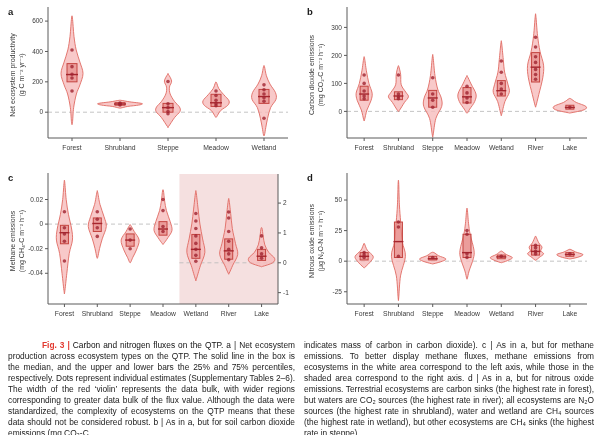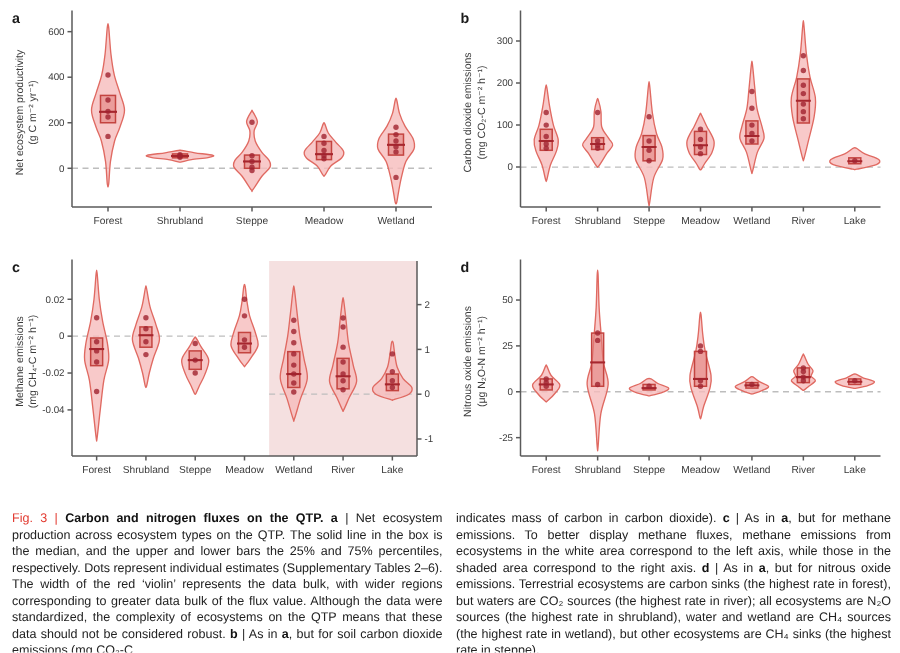--- a/index.html
+++ b/index.html
@@ -7,22 +7,22 @@
   #fig{position:absolute;left:0;top:0;width:600px;height:435px;background:#fff;}
   .panel{position:absolute;width:294px;height:162px;}
   .panel svg{display:block;}
   #panel-a{left:4px;top:2px;}
   #panel-b{left:303px;top:2px;}
   #panel-c{left:4px;top:168px;}
   #panel-d{left:303px;top:168px;}
   .caption{position:absolute;top:332px;font-size:8.35px;line-height:11px;text-align:justify;color:#222;}
   #caption-left{left:8px;width:287px;}
   #caption-right{left:304px;width:290px;}
-  .caption .r{color:var(--figred,#e2382e);font-weight:400;}
-  .caption .b{font-weight:700;color:#111;}
+  .caption .r{color:var(--figred,#e2382e);font-weight:700;margin-left:34px;}
+  .caption .b{font-weight:400;color:#111;}
 </style>
 </head>
 <body>
 
 <div id="fig">
   <div class="panel" id="panel-a">
     <svg width="294" height="162" viewBox="0 0 294 162">
         <line x1="44" x2="284" y1="110.19277108433735" y2="110.19277108433735" stroke="#bdbdbd" stroke-width="0.9" stroke-dasharray="4 3"></line>
         <g>
           <path d="M68.44,16.07C68.84,19.11 69.36,28.98 69.98,34.29C70.60,39.60 71.19,43.65 72.18,47.95C73.17,52.25 74.78,56.17 75.92,60.10C77.06,64.02 79.00,67.69 79.00,71.48C79.00,75.28 77.02,79.45 75.92,82.87C74.82,86.28 73.45,88.18 72.40,91.98C71.36,95.77 70.31,100.83 69.65,105.64C68.99,110.45 68.79,118.29 68.44,120.82C68.09,123.35 67.91,123.35 67.56,120.82C67.21,118.29 67.01,110.45 66.35,105.64C65.69,100.83 64.64,95.77 63.60,91.98C62.55,88.18 61.18,86.28 60.08,82.87C58.98,79.45 57.00,75.28 57.00,71.48C57.00,67.69 58.94,64.02 60.08,60.10C61.22,56.17 62.83,52.25 63.82,47.95C64.81,43.65 65.40,39.60 66.02,34.29C66.64,28.98 67.16,19.11 67.56,16.07C67.96,13.04 68.04,13.04 68.44,16.07Z" fill="#f6bcbc" fill-opacity="0.8" stroke="#e06a62" stroke-width="0.9"></path>

